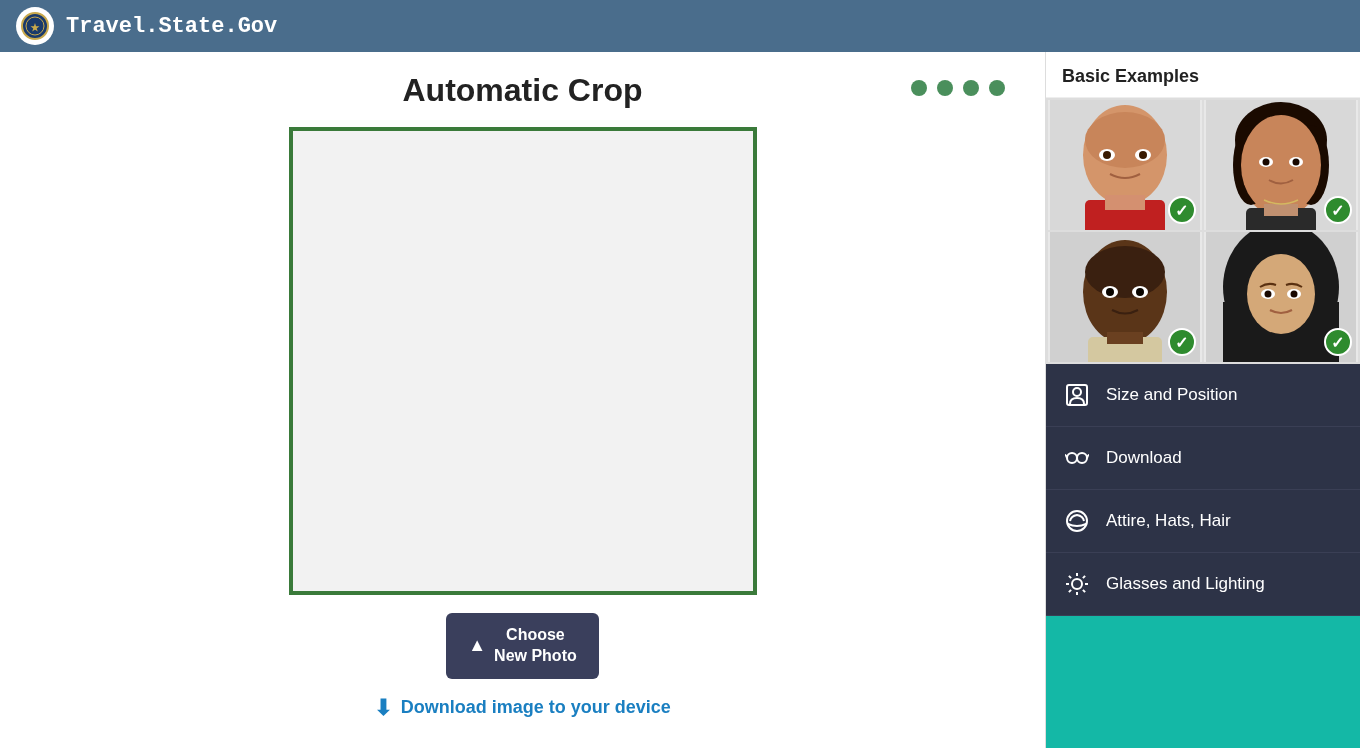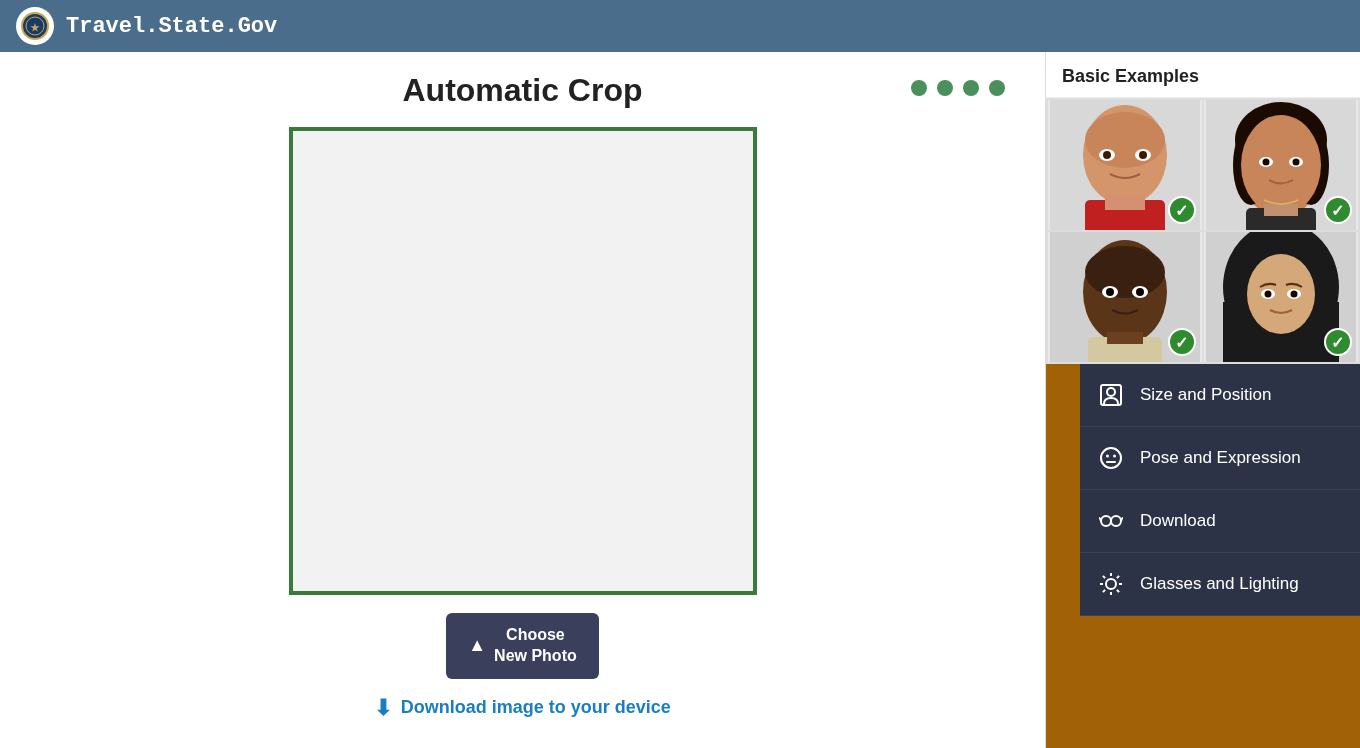--- a/index.html
+++ b/index.html
@@ -103,21 +103,21 @@
       text-decoration: none;
     }
     .download-arrow {
       color: #1a7fc1;
       font-size: 22px;
     }
 
     
     .sidebar {
       width: 315px;
-      background: #a16207;
+      background: #14b8a6;
       border-left: 1px solid #ddd;
       display: flex;
       flex-direction: column;
       overflow-y: auto;
     }
 
     .sidebar-title {
       background: #fff;
       color: #222;
       font-size: 18px;
@@ -154,21 +154,20 @@
       justify-content: center;
       color: #fff;
       font-size: 16px;
       font-weight: bold;
     }
 
     
     .sidebar-menu {
       display: flex;
       flex-direction: column;
-      margin-left: 34px;
     }
     .menu-item {
       display: flex;
       align-items: center;
       gap: 14px;
       padding: 16px 16px;
       background: #2d3347;
       color: #fff;
       font-size: 17px;
       font-weight: 500;
@@ -382,45 +381,44 @@
         <div class="menu-icon icon-size">
           <svg viewBox="0 0 26 26" fill="none" stroke="#fff" stroke-width="2">
             <rect x="3" y="3" width="20" height="20" rx="2"></rect>
             <ellipse cx="13" cy="10" rx="4" ry="4"></ellipse>
             <path d="M6 22 Q6 16 13 16 Q20 16 20 22"></path>
           </svg>
         </div>
         <span>Size and Position</span>
       </div>
 
-      <div class="menu-item">
-        <div class="menu-icon icon-pose">
-          <svg viewBox="0 0 26 26" fill="none" stroke="#fff" stroke-width="2">
-            <circle cx="13" cy="13" r="10"></circle>
-            <circle cx="9.5" cy="11" r="1.5" fill="#fff" stroke="none"></circle>
-            <circle cx="16.5" cy="11" r="1.5" fill="#fff" stroke="none"></circle>
-            <path d="M9 17 Q13 17 17 17" stroke-linecap="round"></path>
-          </svg>
-        </div>
-        <span>Pose and Expression</span>
-      </div>
 
       <div class="menu-item">
         <div class="menu-icon icon-glasses">
           <svg viewBox="0 0 26 26" fill="none" stroke="#fff" stroke-width="2">
             <circle cx="8" cy="13" r="5"></circle>
             <circle cx="18" cy="13" r="5"></circle>
             <path d="M13 13 h0" stroke-linecap="round"></path>
             <path d="M3 13 Q2 10 1 10"></path>
             <path d="M23 13 Q24 10 25 10"></path>
           </svg>
         </div>
         <span>Download</span>
       </div>
 
+      <div class="menu-item">
+        <div class="menu-icon icon-attire">
+          <svg viewBox="0 0 26 26" fill="none" stroke="#fff" stroke-width="2">
+            <ellipse cx="13" cy="13" rx="10" ry="10"></ellipse>
+            <path d="M6 13 Q7 8 13 7 Q19 8 20 13"></path>
+            <path d="M4 16 Q13 20 22 16" stroke-linecap="round"></path>
+          </svg>
+        </div>
+        <span>Attire, Hats, Hair</span>
+      </div>
 
       <div class="menu-item">
         <div class="menu-icon icon-shadow">
           <svg viewBox="0 0 26 26" fill="none" stroke="#fff" stroke-width="2">
             <circle cx="13" cy="13" r="5"></circle>
             <line x1="13" y1="2" x2="13" y2="5"></line>
             <line x1="13" y1="21" x2="13" y2="24"></line>
             <line x1="2" y1="13" x2="5" y2="13"></line>
             <line x1="21" y1="13" x2="24" y2="13"></line>
             <line x1="4.9" y1="4.9" x2="7.1" y2="7.1"></line>

